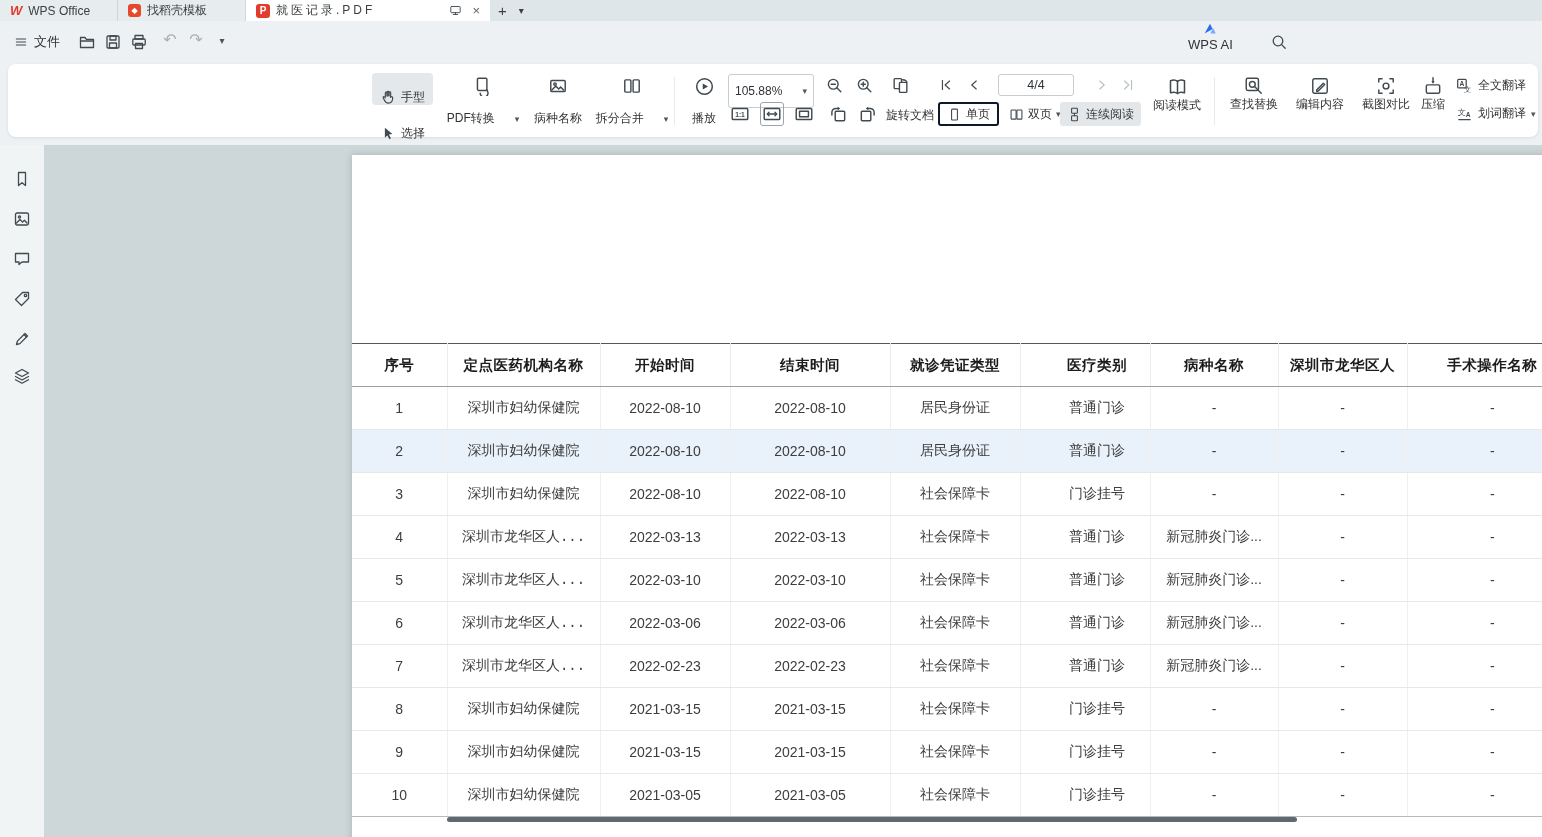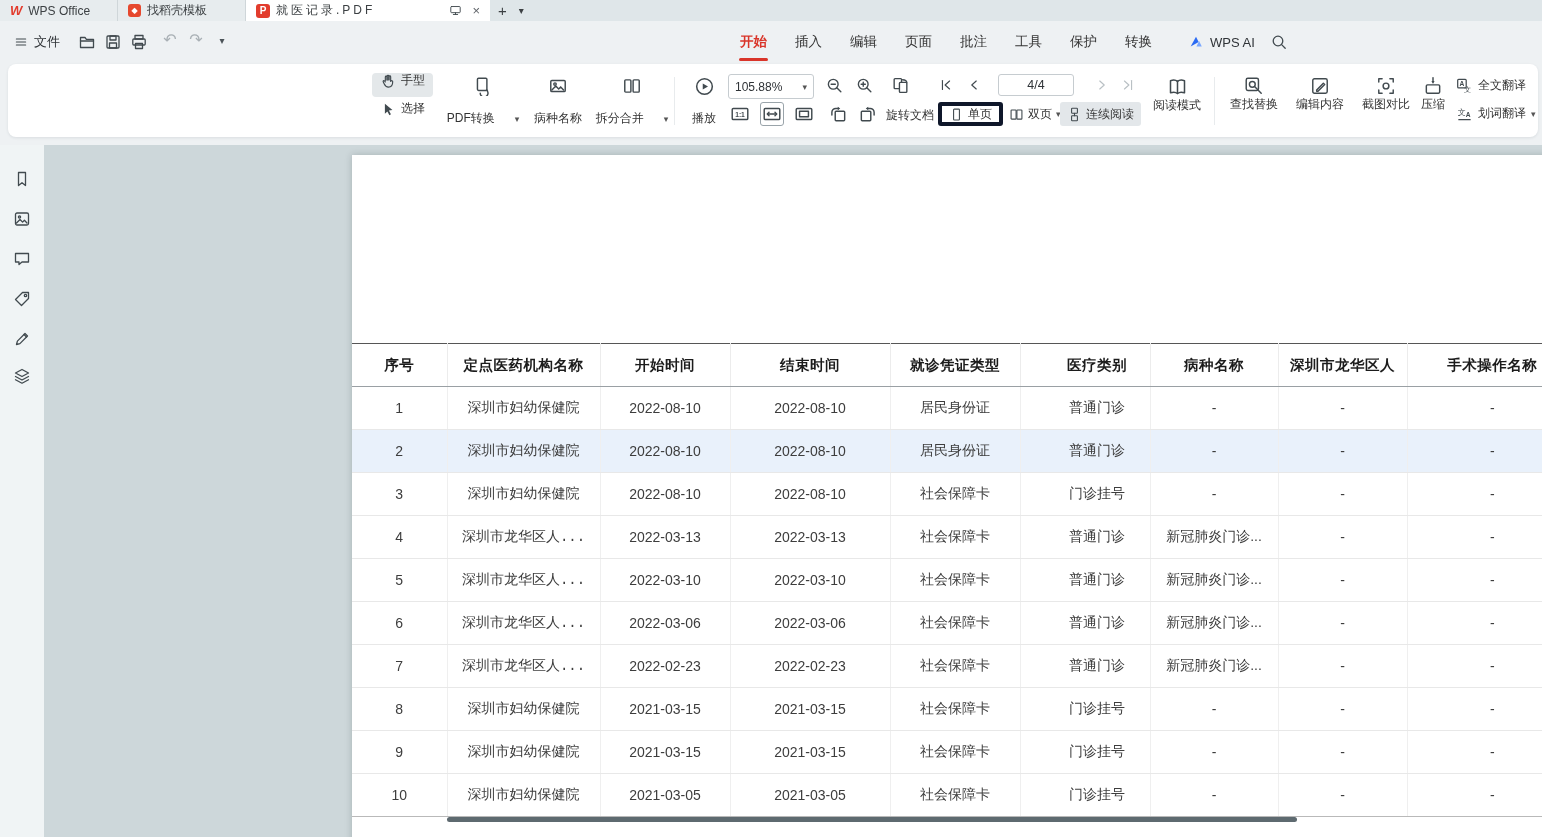--- a/index.html
+++ b/index.html
@@ -26,41 +26,41 @@
   
   .menubar{position:absolute;left:0;top:21px;width:100%;height:42px;background:#eef1f3;}
   .filebtn{position:absolute;left:8px;top:10px;height:22px;display:flex;align-items:center;gap:6px;font-size:13px;padding:0 6px;color:#2f3337;}
   .qicon{position:absolute;top:12px;width:18px;height:18px;}
   .glyphbtn{position:absolute;top:9px;font-size:16px;color:#a9b0b5;width:20px;text-align:center;}
   .glyphbtn.small{font-size:10px;color:#4b5358;top:14px;}
   .menus{position:absolute;left:726px;top:0;height:42px;display:flex;}
   .menu-item{height:42px;line-height:42px;padding:0 14px;font-size:13.5px;color:#333;position:relative;}
   .menu-item.active{color:#d9352a;font-weight:bold;}
   .menu-item.active::after{content:"";position:absolute;left:13px;right:13px;bottom:2px;height:3px;background:#d9352a;border-radius:2px;}
-  .wpsai{position:absolute;left:1188px;top:0;height:42px;display:flex;align-items:center;gap:6px;font-size:13px;color:#2f3337;}
+  .wpsai{position:absolute;left:1188px;top:0;height:42px;display:flex;align-items:center;font-size:13px;color:#2f3337;flex-direction:column;}
   .searchbtn{position:absolute;left:1270px;top:12px;width:18px;height:18px;}
 
   
   .ribbon{position:absolute;left:8px;top:64px;width:1530px;height:73px;background:#fff;border-radius:8px;box-shadow:0 1px 3px rgba(40,60,70,.10);}
   .pill-grp{position:absolute;left:364px;top:9px;display:flex;flex-direction:column;gap:4px;}
-  .pill{display:flex;align-items:flex-end;gap:5px;height:24px;padding:8px 8px;border-radius:4px;font-size:12px;color:#333;}
+  .pill{display:flex;align-items:flex-start;gap:5px;height:24px;padding:16px 8px;border-radius:4px;font-size:12px;color:#333;}
   .pill.sel{background:#e4e8ea;}
   .bigbtn{position:absolute;top:8px;height:58px;display:flex;flex-direction:column;align-items:center;justify-content:space-between;padding:4px 2px 3px;font-size:12px;color:#333;border-radius:4px;}
   .lblrow{display:flex;align-items:center;gap:20px;white-space:nowrap;}
   .caret{font-size:9px;color:#555;}
   .vsep{position:absolute;top:13px;width:1px;height:48px;background:#e8ebed;}
-  .combo{position:absolute;left:720px;top:10px;width:86px;height:25px;border:1px solid #c6ccd0;border-radius:3px;display:flex;align-items:center;justify-content:space-between;padding:8px 6px;font-size:12px;color:#2f3337;background:#fff;}
+  .combo{position:absolute;left:720px;top:10px;width:86px;height:34px;border:1px solid #c6ccd0;border-radius:3px;display:flex;align-items:center;justify-content:space-between;padding:8px 6px;font-size:12px;color:#2f3337;background:#fff;}
   .sqbtn{position:absolute;width:24px;height:24px;display:flex;align-items:center;justify-content:center;border-radius:3px;}
   .sqbtn.top{top:9px;}
   .sqbtn.bot{top:38px;}
   .sqbtn.sel-border{border:1px solid #9aa4aa;}
   .rot-label{position:absolute;left:878px;top:43px;font-size:12px;color:#333;white-space:nowrap;}
   .pagebox{position:absolute;left:990px;top:10px;width:76px;height:22px;border:1px solid #c6ccd0;border-radius:3px;display:flex;align-items:center;justify-content:center;font-size:12.5px;color:#2f3337;background:#fff;}
   .viewbtn{position:absolute;top:38px;height:24px;display:flex;align-items:center;gap:4px;padding:0 7px;font-size:12px;color:#333;border-radius:3px;white-space:nowrap;}
-  .viewbtn.bordered{border:4px solid #0f172a;}
+  .viewbtn.bordered{border:2px solid #0f172a;}
   .viewbtn.filled{background:#e3e7ea;}
   .rstack{position:absolute;top:8px;height:58px;display:flex;flex-direction:column;align-items:center;justify-content:flex-start;padding:4px 2px 3px;font-size:12px;color:#333;white-space:nowrap;}
   .trow{position:absolute;left:1448px;display:flex;align-items:center;gap:5px;font-size:12px;color:#333;white-space:nowrap;}
 
   
   .workspace{position:absolute;left:0;top:145px;width:1542px;height:692px;}
   .side{position:absolute;left:0;top:0;width:44px;height:100%;background:#f0f4f5;}
   .side-ic{position:absolute;left:13px;width:18px;height:18px;}
   .docarea{position:absolute;left:44px;top:0;width:1498px;height:100%;background:#cdd7da;overflow:hidden;}
   .page{position:absolute;left:308px;top:10px;width:1300px;height:860px;background:#fff;box-shadow:0 0 7px rgba(30,45,52,.22);}
@@ -126,30 +126,20 @@
       <rect x="5.5" y="10" width="7" height="5"></rect>
     </svg>
   <svg class="ic qicon" style="left:130px" viewBox="0 0 18 18">
       <rect x="5" y="2.5" width="8" height="3.5"></rect>
       <rect x="2.8" y="6" width="12.4" height="6" rx="1"></rect>
       <rect x="5.5" y="10.5" width="7" height="5"></rect>
     </svg>
   <span class="glyphbtn" style="left:160px">↶</span>
   <span class="glyphbtn" style="left:186px">↷</span>
   <span class="glyphbtn small" style="left:212px">▾</span>
-  <div class="menus">
-      <span class="menu-item active">开始</span>
-      <span class="menu-item">插入</span>
-      <span class="menu-item">编辑</span>
-      <span class="menu-item">页面</span>
-      <span class="menu-item">批注</span>
-      <span class="menu-item">工具</span>
-      <span class="menu-item">保护</span>
-      <span class="menu-item">转换</span>
-    </div>
   <div class="wpsai">
     <svg width="16" height="16" viewBox="0 0 18 18">
         <path d="M3 14 L9 3 L12 9 Z" fill="#2b6bf3"></path>
         <path d="M9.5 14 L12.5 8 L15.5 14 Z" fill="#7aa8ff"></path>
       </svg>
     <span>WPS AI</span>
   </div>
   <svg class="ic searchbtn" viewBox="0 0 18 18">
       <circle cx="8" cy="8" r="4.8"></circle>
       <line x1="11.6" y1="11.6" x2="15.2" y2="15.2"></line>

